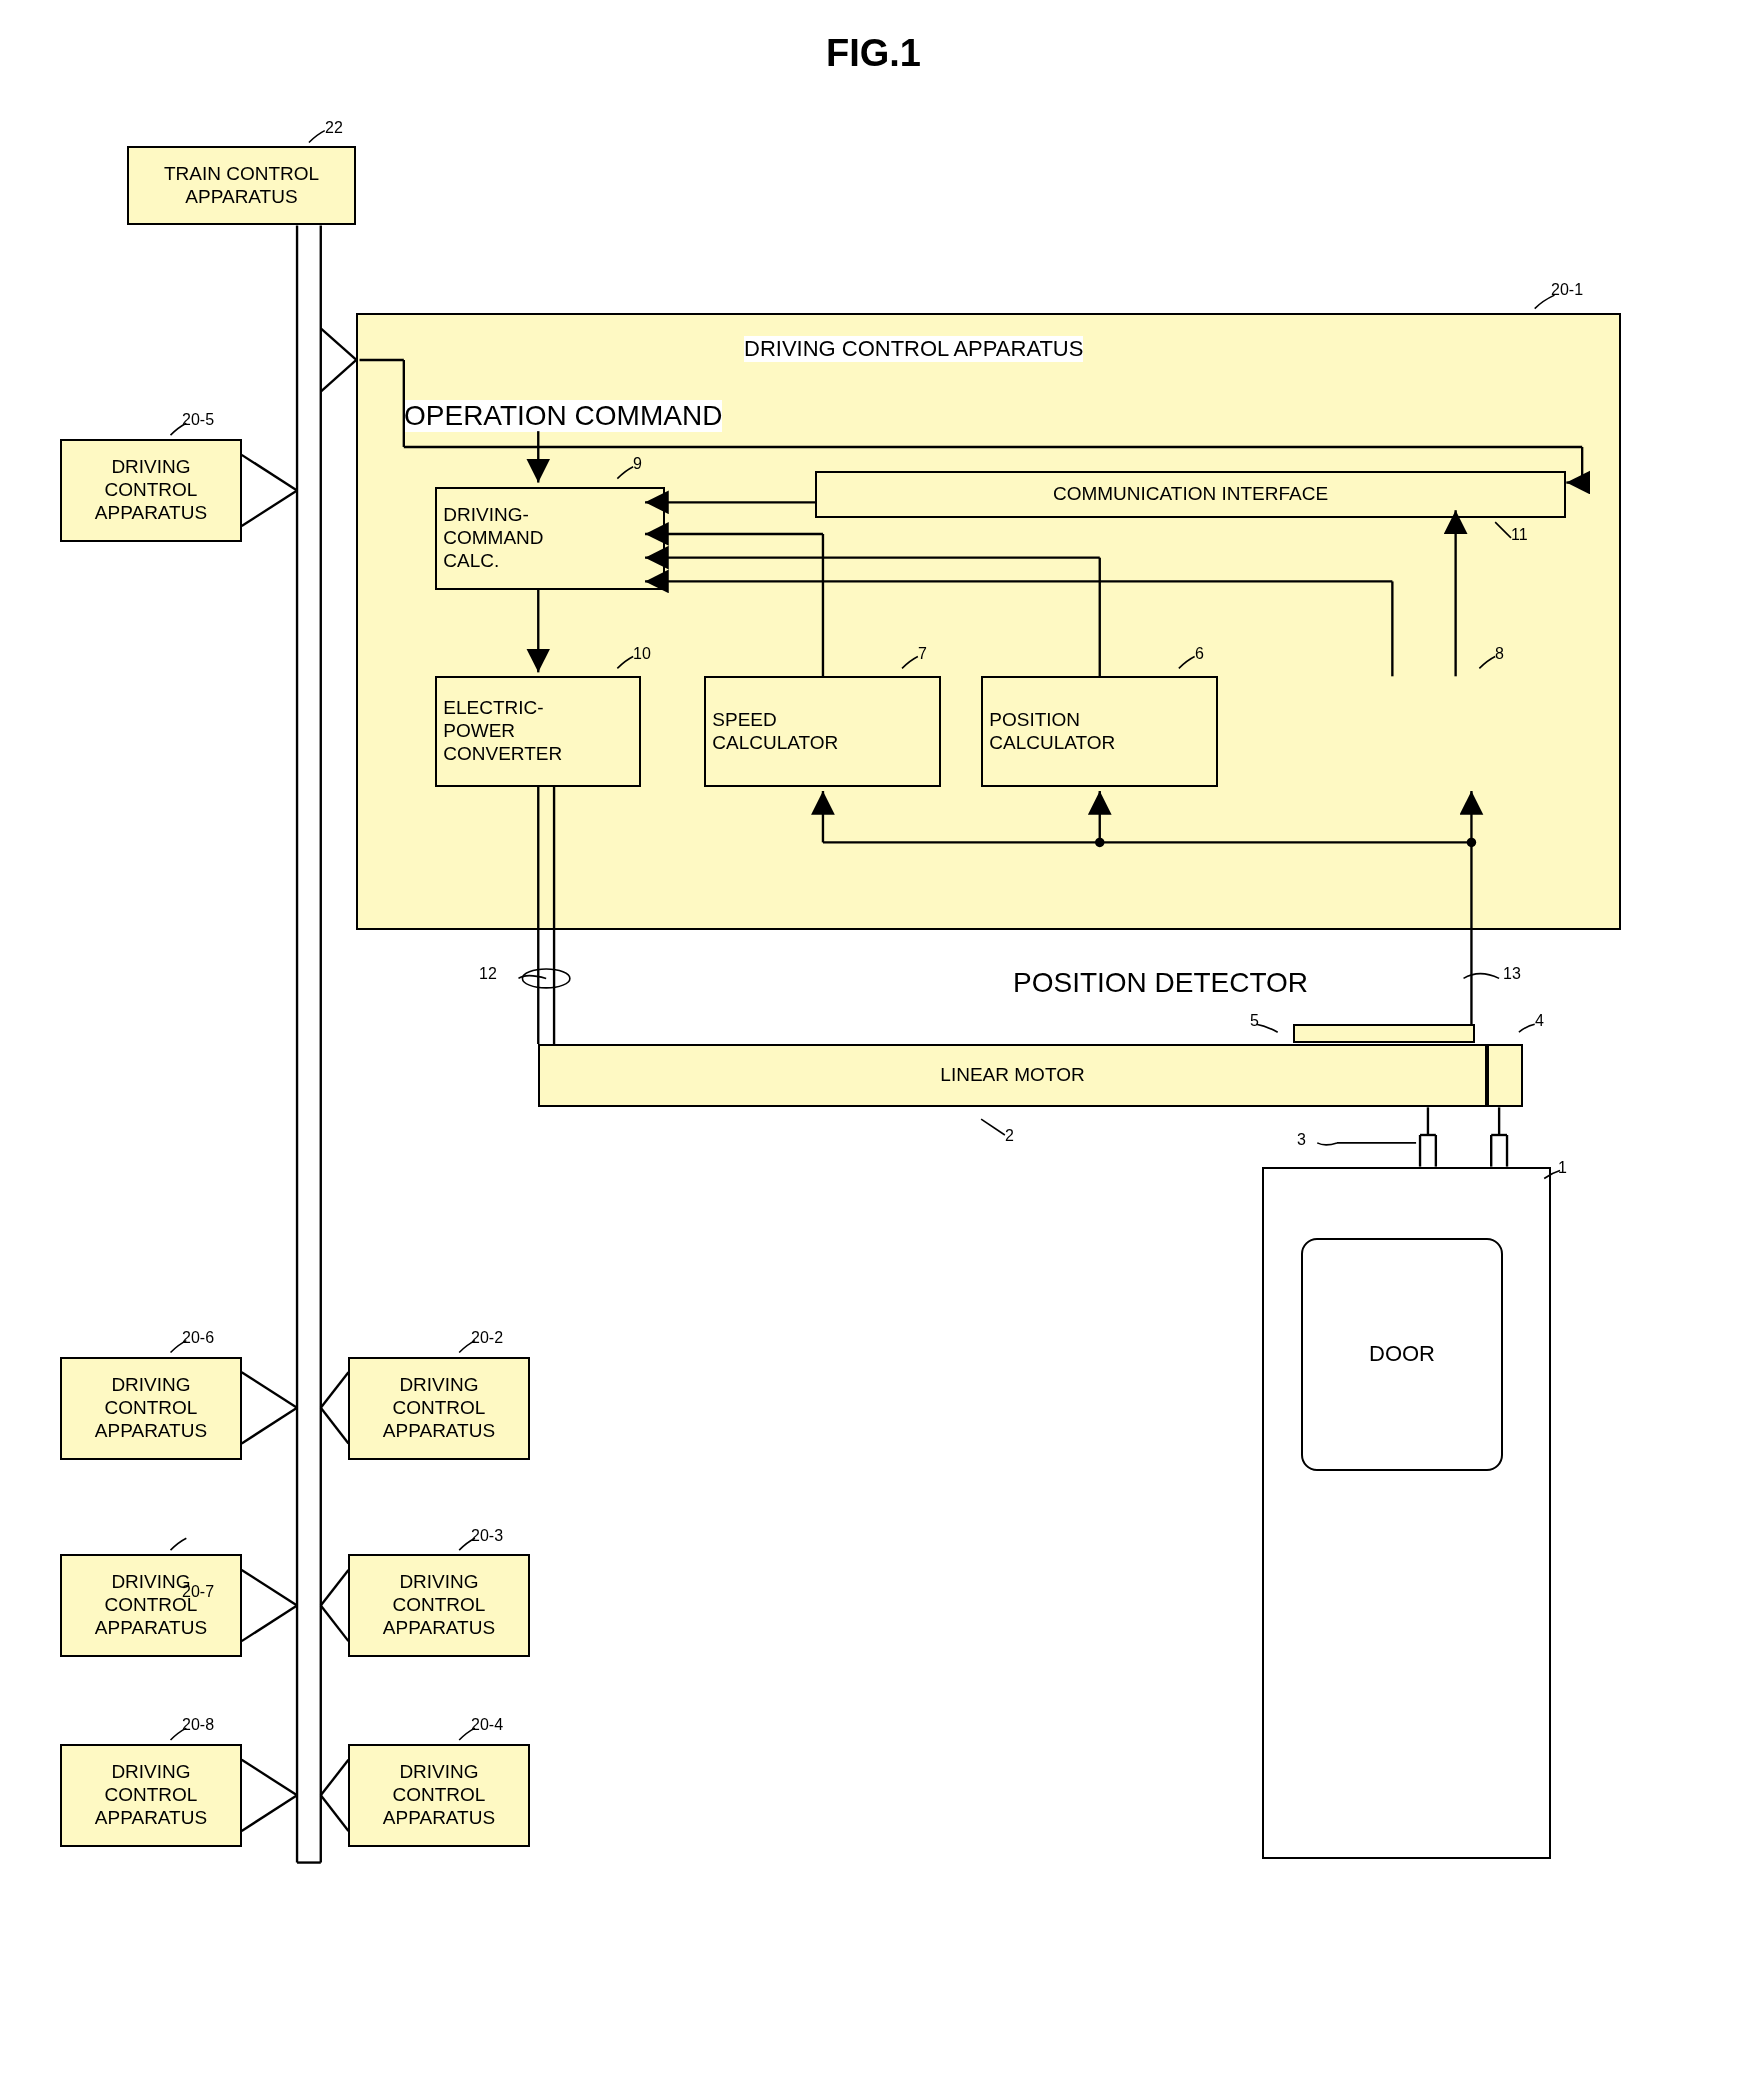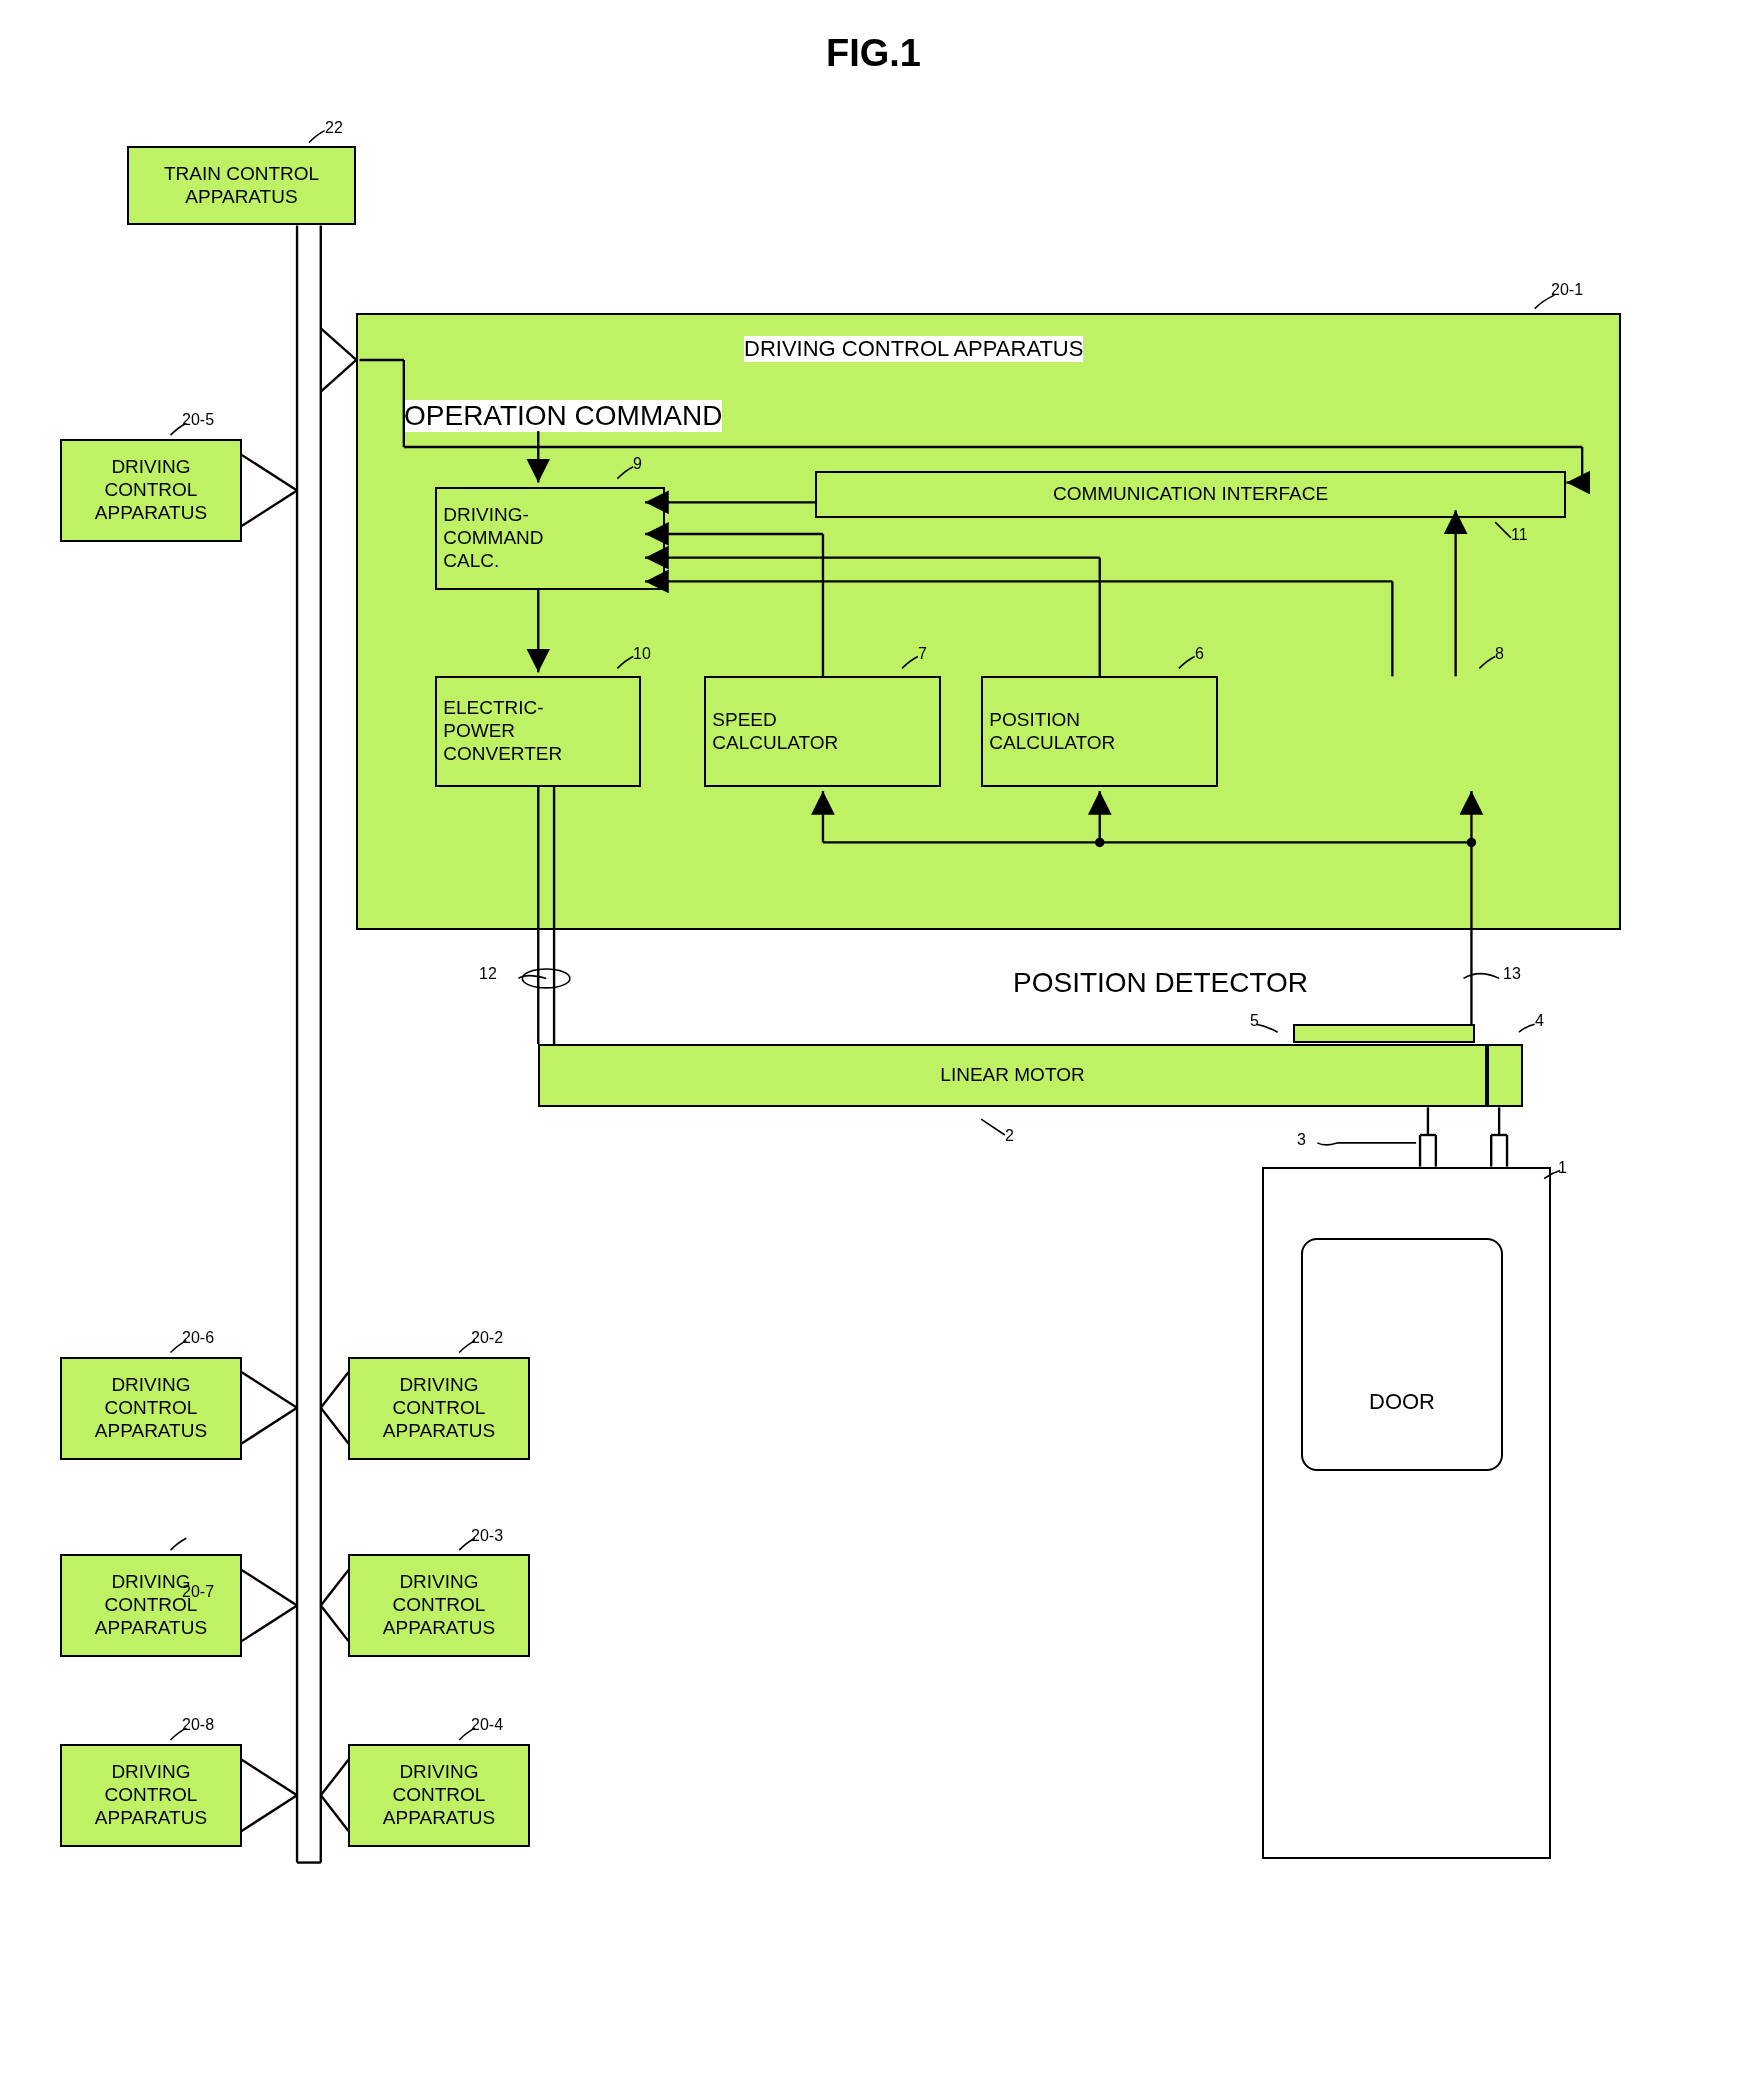--- a/index.html
+++ b/index.html
@@ -15,21 +15,21 @@
     margin-bottom: 24px;
   }
   .diagram {
     position: relative;
     width: 1661px;
     height: 1898px;
   }
   .box {
     position: absolute;
     border: 2.4px solid black;
-    background: #bef264;
+    background: #fef9c3;
     display: flex;
     align-items: center;
     justify-content: center;
     text-align: center;
     font-size: 19px;
     line-height: 1.2;
     padding: 6.3px;
     box-sizing: border-box;
   }
   .label {
@@ -53,21 +53,20 @@
   }
   .door-window {
     position: absolute;
     border: 2.4px solid black;
     border-radius: 16px;
     background: white;
   }
   .door-text {
     position: absolute;
     font-size: 22px;
-    margin-top: 48px;
   }
 </style>
 </head>
 <body>
 
 <div class="figure-title">FIG.1</div>
 
 <div class="diagram">
 
   <div class="box" style="left:95px; top:47px; width:229px; height:79px; white-space:pre-line;">TRAIN CONTROL

